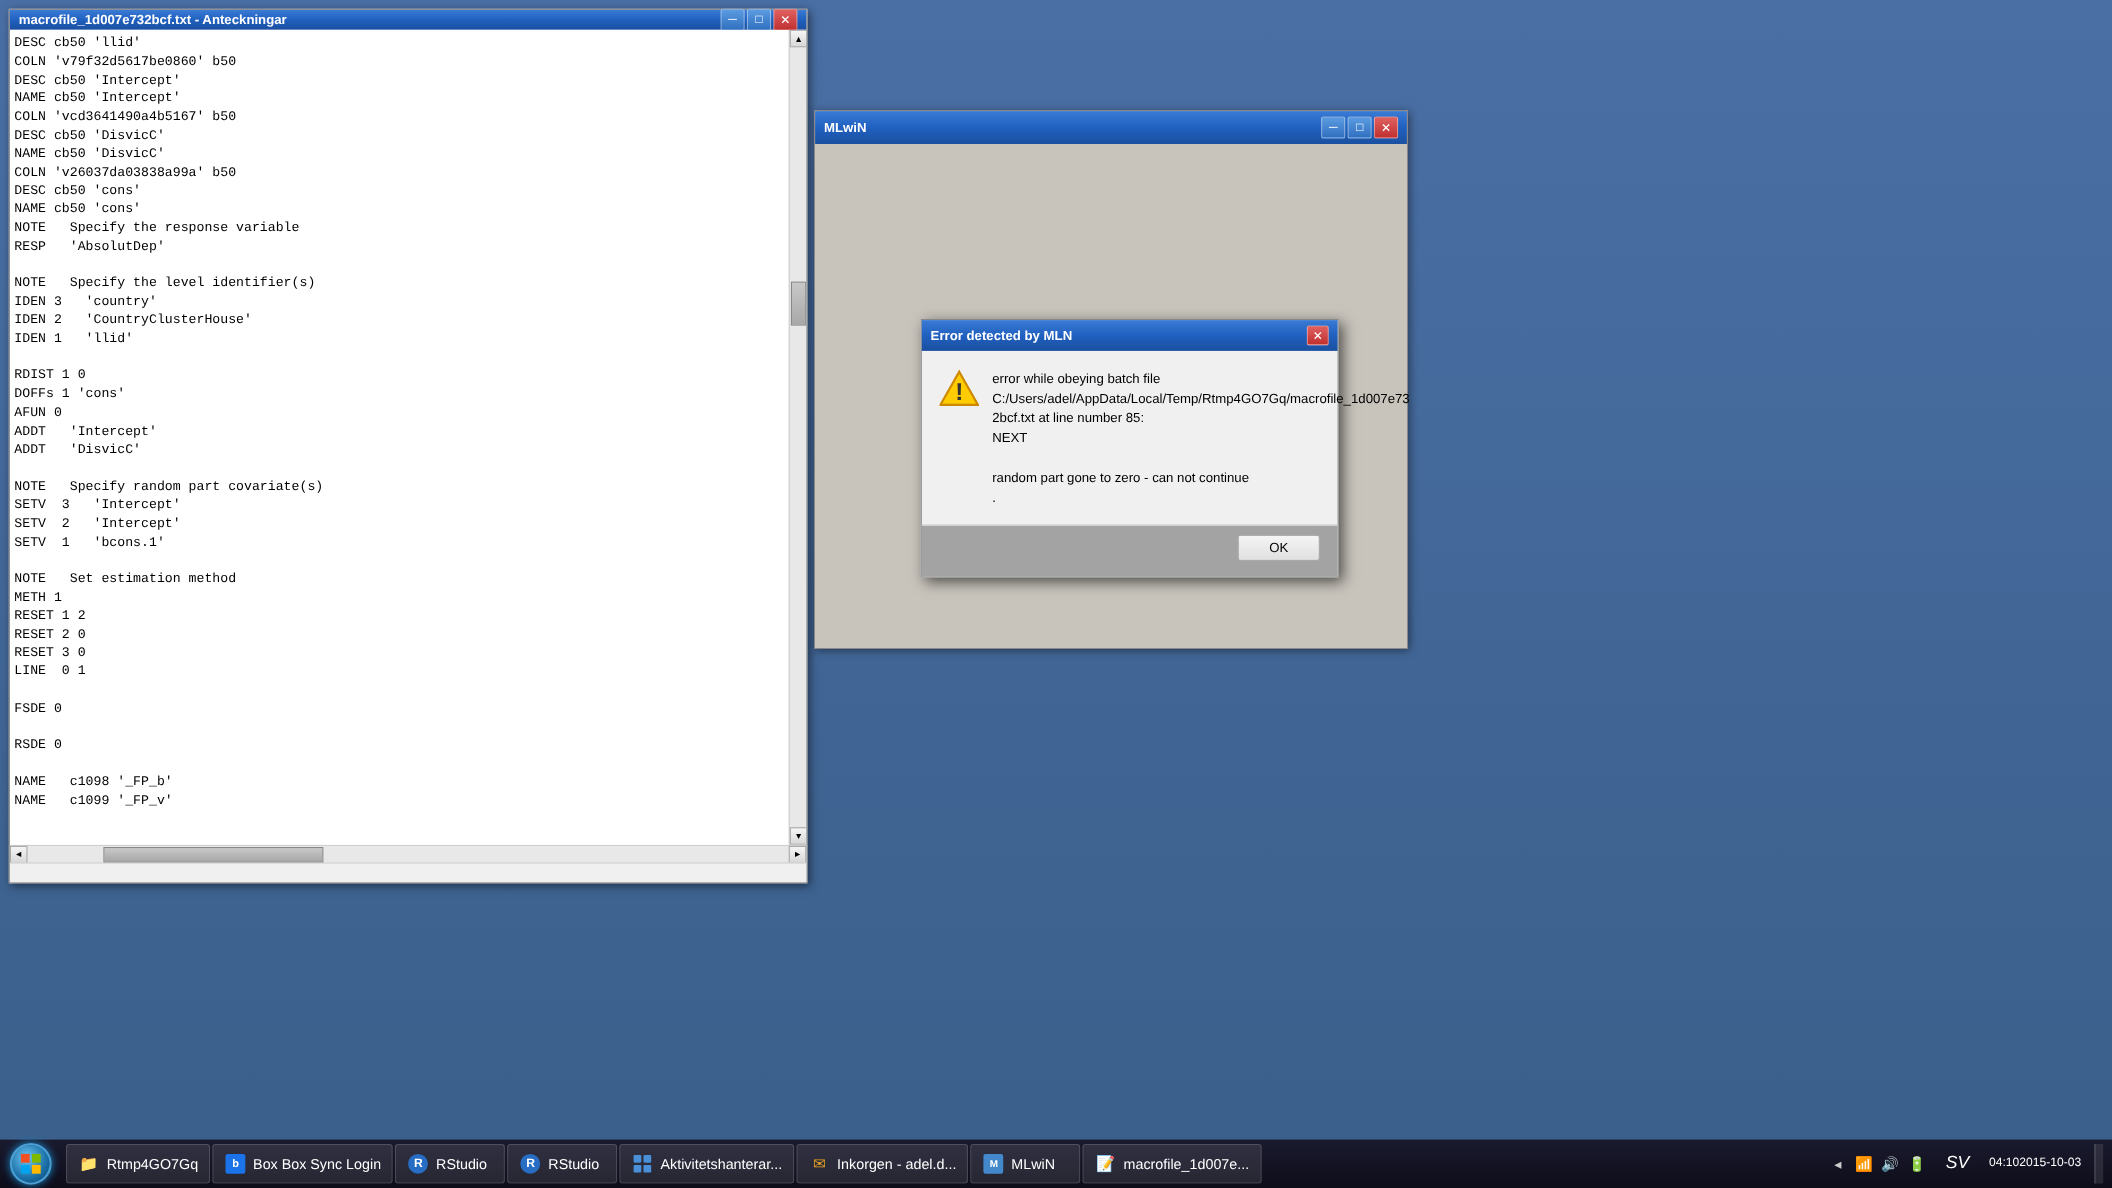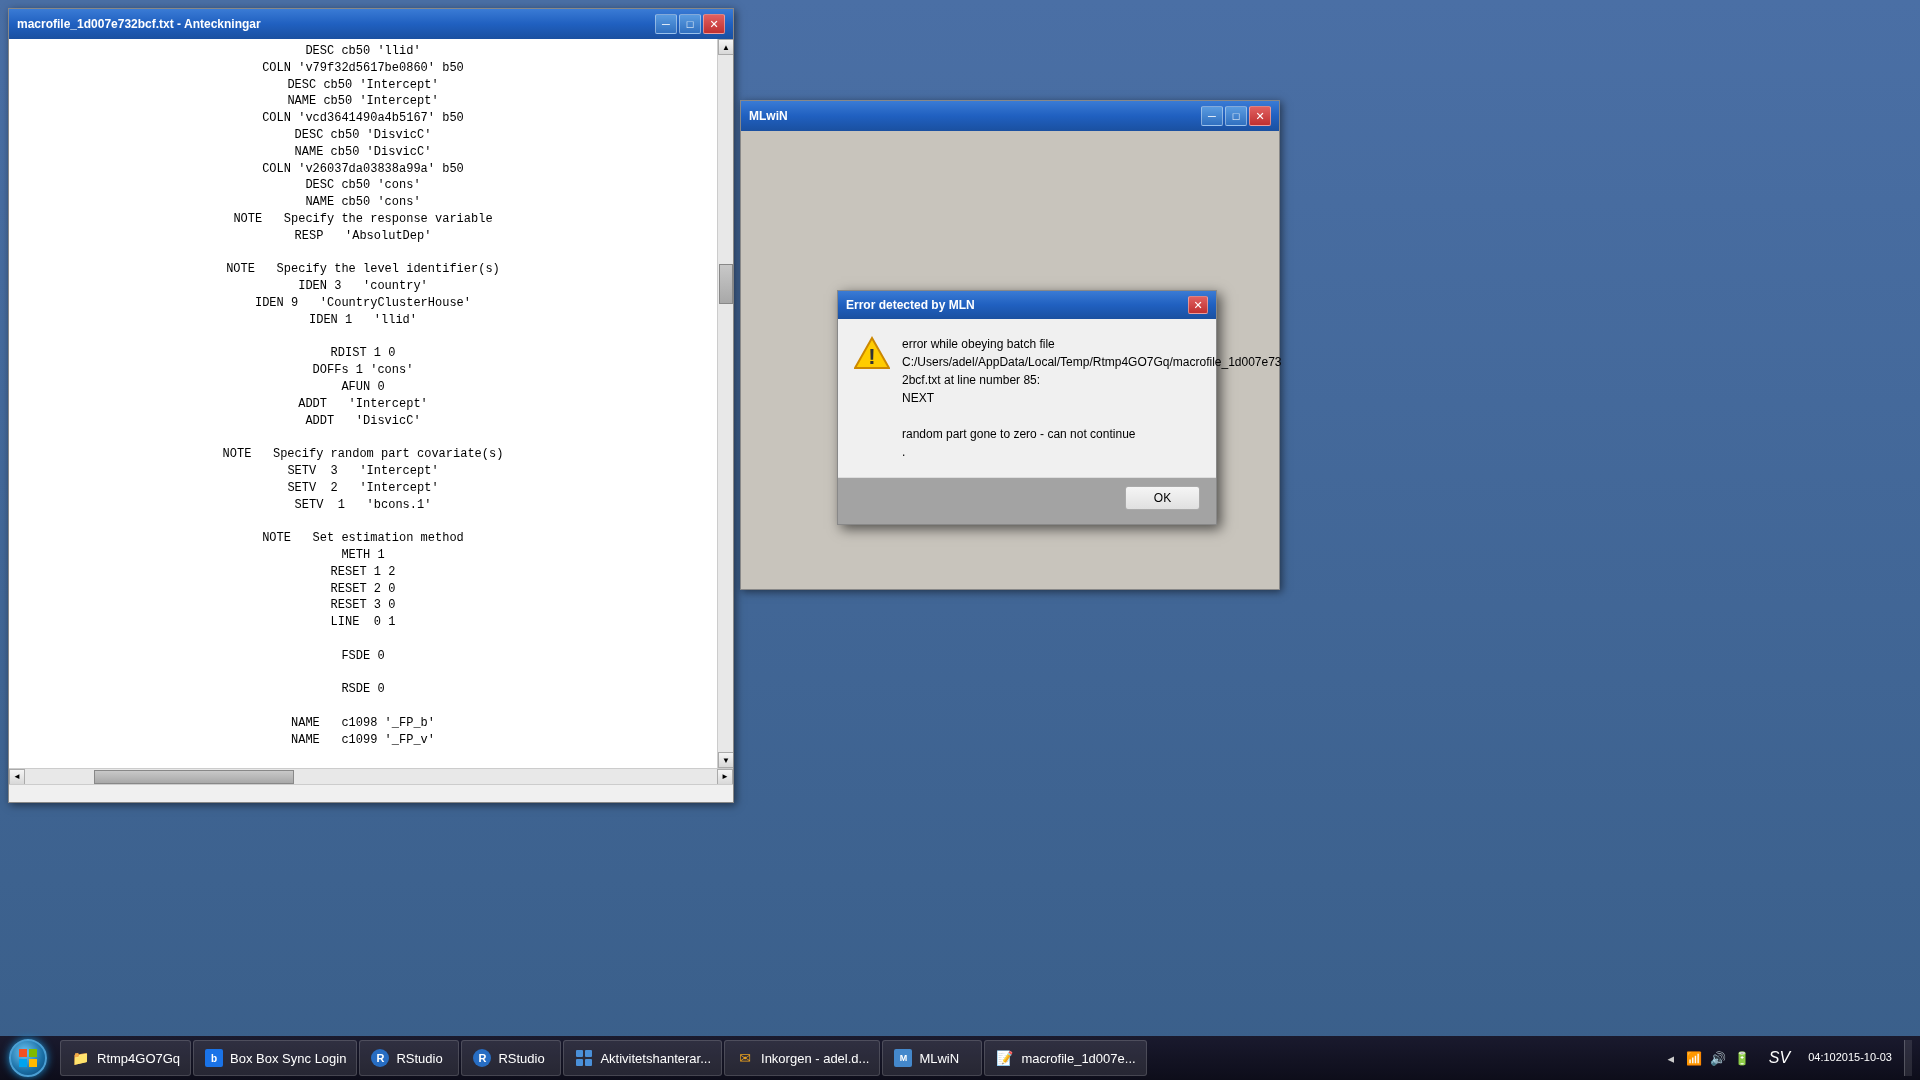--- a/index.html
+++ b/index.html
@@ -156,21 +156,21 @@
       width: 726px;
       height: 795px;
       background: #fff;
       border: 1px solid #888;
       display: flex;
       flex-direction: column;
       box-shadow: 2px 2px 8px rgba(0,0,0,0.5);
     }
 
     .window-titlebar {
-      height: 30px;
+      height: 18px;
       background: linear-gradient(180deg, #3a7bd5 0%, #2060c0 50%, #1a50a0 100%);
       display: flex;
       align-items: center;
       padding: 0 8px;
       justify-content: space-between;
     }
 
     .window-title-text {
       color: #fff;
       font-size: 12px;
@@ -218,21 +218,20 @@
       font-size: 12px;
       cursor: pointer;
       color: #000;
     }
 
     .notepad-content-area {
       flex: 1;
       display: flex;
       overflow: hidden;
       position: relative;
-      text-align: center;
     }
 
     .notepad-textarea {
       flex: 1;
       border: none;
       outline: none;
       resize: none;
       font-family: 'Courier New', monospace;
       font-size: 12px;
       line-height: 1.4;
@@ -476,21 +475,21 @@
 </span><span>DESC cb50 'DisvicC'
 </span><span>NAME cb50 'DisvicC'
 </span><span>COLN 'v26037da03838a99a' b50
 </span><span>DESC cb50 'cons'
 </span><span>NAME cb50 'cons'
 </span><span>NOTE   Specify the response variable
 </span><span>RESP   'AbsolutDep'
 </span><span>
 </span><span>NOTE   Specify the level identifier(s)
 </span><span>IDEN 3   'country'
-</span><span>IDEN 9   'CountryClusterHouse'
+</span><span>IDEN 2   'CountryClusterHouse'
 </span><span>IDEN 1   'llid'
 </span><span>
 </span><span>RDIST 1 0
 </span><span>DOFFs 1 'cons'
 </span><span>AFUN 0
 </span><span>ADDT   'Intercept'
 </span><span>ADDT   'DisvicC'
 </span><span>
 </span><span>NOTE   Specify random part covariate(s)
 </span><span>SETV  3   'Intercept'

